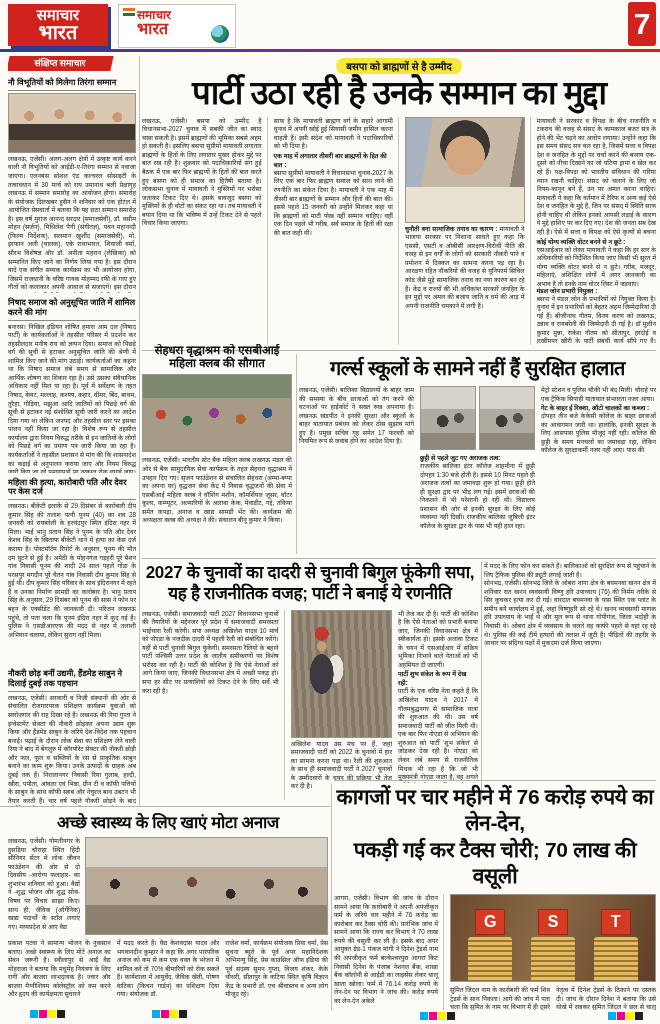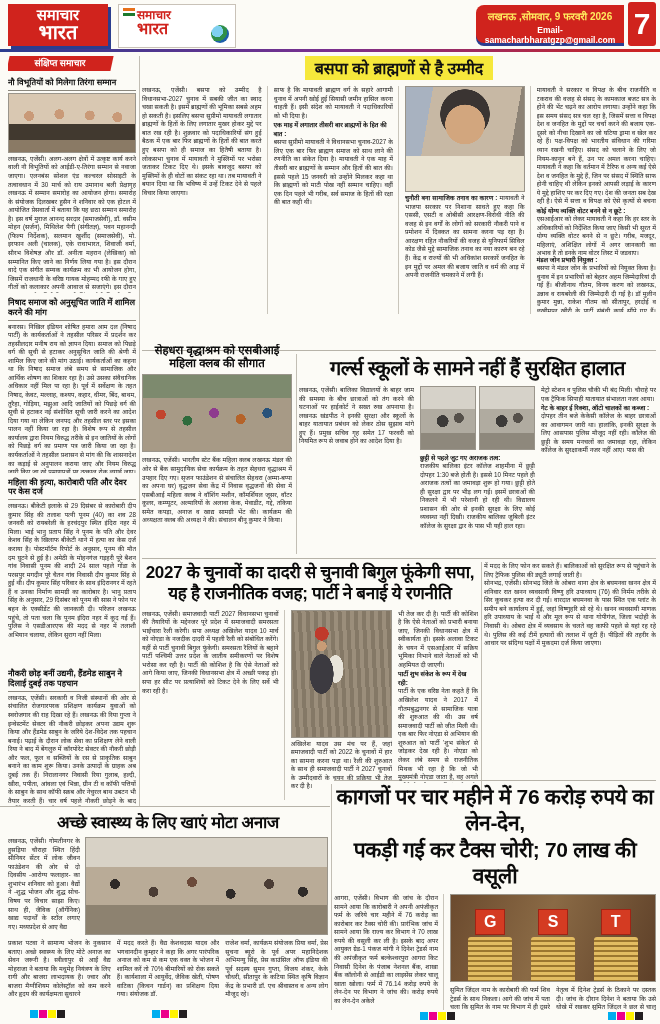--- a/index.html
+++ b/index.html
@@ -43,22 +43,22 @@
         padding:2px 0 2px 0;margin:3px 0 2px 0;line-height:1.2;}
   .ph-brief1{height:58px;background:
         radial-gradient(circle 5px at 16% 38%,#c99a78 98%,transparent),
         radial-gradient(circle 5px at 40% 35%,#c99a78 98%,transparent),
         radial-gradient(circle 5px at 64% 37%,#c99a78 98%,transparent),
         radial-gradient(circle 5px at 86% 40%,#c99a78 98%,transparent),
         linear-gradient(#d9c8b2 0 52%,#41392f 52% 80%,#8a7a65 80%);}
   
   #lead{position:absolute;left:142px;top:56px;width:514px;height:292px;}
   .kickerRow{text-align:center;}
-  .kicker{display:inline-block;background:#f6e83b;color:#111;font-weight:bold;font-size:16px;
-        padding:1px 10px;}
+  .kicker{display:inline-block;background:#f6e83b;color:#111;font-weight:bold;font-size:10px;
+        padding:1px 10px;border-radius:9px;}
   .leadHead{font-size:33px;font-weight:900;text-align:center;letter-spacing:-1px;line-height:1.05;
         color:#0b0b0b;margin-top:2px;}
   .leadCols{display:flex;gap:6px;margin-top:6px;height:228px;}
   .lcol{width:122px;}
   .lcol.rulered{border-right:1px solid #c9c5bb;padding-right:5px;}
   .ph-maya{height:104px;background:
         radial-gradient(circle 20px at 50% 36%,#d2a67e 98%,transparent),
         radial-gradient(circle 25px at 50% 26%,#3a3432 98%,transparent),
         linear-gradient(transparent 0 66%,#e9e2d0 66%),
         linear-gradient(100deg,#a8b2c0 0 20%,#c7b8a4 20% 85%,#8d8376 85%);}
@@ -140,24 +140,20 @@
     <div class="l2">भारत</div>
   </div>
   <div class="logo2">
     <div class="flag"></div>
     <div class="t">
       <div class="l1">समाचार</div>
       <div class="l2">भारत</div>
     </div>
     <div class="globe"></div>
   </div>
-  <div class="dateBanner">
-    <div class="d1">लखनऊ ,सोमवार, 9 फरवरी 2026</div>
-    <div class="d2">Email-samacharbharatgzp@gmail.com</div>
-  </div>
   <div class="pageNo">7</div>
   <div class="hdrStrip"></div>
 
   <div class="vr" style="left:139px;top:56px;height:750px;"></div>
   <div class="hr" style="left:142px;top:350px;width:514px;"></div>
   <div class="hr" style="left:142px;top:558px;width:514px;"></div>
   <div class="vr" style="left:296px;top:354px;height:200px;"></div>
   <div class="vr" style="left:481px;top:562px;height:240px;"></div>
   <div class="hr" style="left:0;top:806px;width:330px;"></div>
   <div class="hr" style="left:334px;top:780px;width:322px;"></div>
@@ -173,20 +169,21 @@
     <div class="btitle">निषाद समाज को अनुसूचित जाति में शामिल करने की मांग</div>
     <div class="bt" style="height:150px;">बनारस। निखिल इंडियन शोषित हमारा आम दल (निषाद पार्टी) के कार्यकर्ताओं ने तहसील परिसर में प्रदर्शन कर तहसीलदार मनीष राय को ज्ञापन दिया। समाज को पिछड़े वर्ग की सूची से हटाकर अनुसूचित जाति की श्रेणी में शामिल किए जाने की मांग उठाई। कार्यकर्ताओं का कहना था कि निषाद समाज लंबे समय से सामाजिक और आर्थिक शोषण का शिकार रहा है। उसे उसका संवैधानिक अधिकार नहीं मिल पा रहा है। पूर्व में सर्वेक्षण के तहत निषाद, केवट, मल्लाह, कश्यप, कहार, धीमर, बिंद, बाथम, तुरैहा, गोड़िया, मझुआ आदि जातियों को पिछड़े वर्ग की सूची से हटाकर नई संशोधित सूची जारी करने का आदेश दिया गया था लेकिन जनपद और तहसील स्तर पर इसका पालन नहीं किया जा रहा है। विशेष रूप से तहसील कार्यालय द्वारा नियम विरुद्ध तरीके से इन जातियों के लोगों को पिछड़े वर्ग का प्रमाण पत्र जारी किया जा रहा है। कार्यकर्ताओं ने तहसील प्रशासन से मांग की कि शासनादेश का कड़ाई से अनुपालन कराया जाए और नियम विरुद्ध जारी किए जा रहे प्रमाणपत्रों पर तत्काल रोक लगाई जाए। जल्द कार्रवाई न होने पर आंदोलन की चेतावनी दी।</div>
     <div class="btitle">महिला की हत्या, कारोबारी पति और देवर पर केस दर्ज</div>
     <div class="bt" style="height:162px;">लखनऊ। बीकेटी इलाके से 29 दिसंबर से कारोबारी दीप कुमार सिंह की तलाश पत्नी पूनम (40) का शव 28 जनवरी को रायबरेली के हरचंदपुर स्थित इंदिरा नहर में मिला। भाई भानु प्रताप सिंह ने पूनम के पति और देवर केशव सिंह के खिलाफ बीकेटी थाने में हत्या का केस दर्ज कराया है। पोस्टमॉर्टम रिपोर्ट के अनुसार, पूनम की मौत दम घुटने से हुई है। अमेठी के मोहनगंज गड़हरी पूरे बैशन गांव निवासी पूनम की शादी 24 साल पहले गोंडा के परसपुर मगदीन पूरे चैतन गांव निवासी दीप कुमार सिंह से हुई थी। दीप कुमार सिंह परिवार के साथ इंदिरानगर में रहते हैं व उनका निर्माण सामग्री का कारोबार है। भानु प्रताप सिंह के अनुसार, 29 दिसंबर को पूनम की सास ने फोन पर बहन के एक्सीडेंट की जानकारी दी। परिजन लखनऊ पहुंचे, तो पता चला कि पूनम इंदिरा नहर में कूद गई हैं। पुलिस ने एसडीआरएफ की मदद से नहर में तलाशी अभियान चलाया, लेकिन सुराग नहीं मिला।</div>
     <div class="btitle">नौकरी छोड़ बनीं उद्यमी, हैंडमेड साबुन ने दिलाई दुबई तक पहचान</div>
     <div class="bt" style="height:124px;">लखनऊ, एजेंसी। सरकारी व निजी संस्थानों की ओर से संचालित रोजगारपरक प्रशिक्षण कार्यक्रम युवाओं को स्वरोजगार की राह दिखा रहे हैं। लखनऊ की रिया गुप्ता ने इन्वेस्टमेंट सेक्टर की नौकरी छोड़कर अपना उद्यम शुरू किया और हैंडमेड साबुन के जरिये देश-विदेश तक पहचान बनाई। पढ़ाई के दौरान लोक सेवा का प्रशिक्षण लेने वाली रिया ने बाद में बेंगलुरु में कॉरपोरेट सेक्टर की नौकरी छोड़ी और फल, फूल व सब्जियों के रस से प्राकृतिक साबुन बनाने का काम शुरू किया। उनके उत्पादों के ग्राहक अब दुबई तक हैं। निरालानगर निवासी रिया गुलाब, हल्दी, खीरा, पपीता, आंवला एवं भिन्ना, ग्रीन टी व कॉफी पत्तियों के साबुन के साथ कॉफी स्क्रब और नेचुरल बाथ उबटन भी तैयार करती हैं। चार वर्ष पहले नौकरी छोड़ने के बाद उन्होंने अपने हुनर को व्यवसाय में बदला। रिया के अनुसार, उद्योग विभाग के ट्रेड फेयर और ऑनलाइन मार्केटिंग से उन्हें बड़ा मंच मिला।</div>
   </div>
 
   <div id="lead">
     <div class="kickerRow"><span class="kicker">बसपा को ब्राह्मणों से है उम्मीद</span></div>
+    <div class="leadHead">पार्टी उठा रही है उनके सम्मान का मुद्दा</div>
     <div class="leadCols">
       <div class="lcol rulered bt">लखनऊ, एजेंसी। बसपा को उम्मीद है विधानसभा-2027 चुनाव में सबकी जीत का स्वाद चखा सकती है। इसमें ब्राह्मणों की भूमिका सबसे अहम हो सकती है। इसलिए बसपा सुप्रीमो मायावती लगातार ब्राह्मणों के हितों के लिए लगातार मुखर होकर मुद्दे पर बात रख रही है। शुक्रवार को पदाधिकारियों संग हुई बैठक में एक बार फिर ब्राह्मणों के हितों की बात करते हुए बसपा को ही समाज का हितैषी बताया है। लोकसभा चुनाव में मायावती ने मुस्लिमों पर भरोसा जताकर टिकट दिए थे। इसके बावजूद बसपा को मुस्लिमों के ही वोटों का संकट रहा था। तब मायावती ने बयान दिया था कि भविष्य में उन्हें टिकट देने से पहले विचार किया जाएगा।</div>
       <div class="lcol rulered">
         <div class="bt">साफ है कि मायावती ब्राह्मण वर्ग के सहारे आगामी चुनाव में अपनी खोई हुई सियासी जमीन हासिल करना चाहती हैं। इसी संदेश को मायावती ने पदाधिकारियों को भी दिया है।</div>
         <div class="subrun">एक माह में लगातार तीसरी बार ब्राह्मणों के हित की बात :</div>
         <div class="bt">बसपा सुप्रीमो मायावती ने विधानसभा चुनाव-2027 के लिए एक बार फिर ब्राह्मण समाज को साथ लाने की रणनीति का संकेत दिया है। मायावती ने एक माह में तीसरी बार ब्राह्मणों के सम्मान और हितों की बात की। इससे पहले 15 जनवरी को उन्होंने मिलकर कहा था कि ब्राह्मणों को माटी पोख नहीं सम्मान चाहिए। वहीं एक दिन पहले भी गरीब, सर्व समाज के हितों की रक्षा की बात कही थी।</div>
       </div>
       <div class="lcol rulered">
         <div class="photo ph-maya"></div>
         <div class="bt" style="margin-top:2px;height:118px;">

